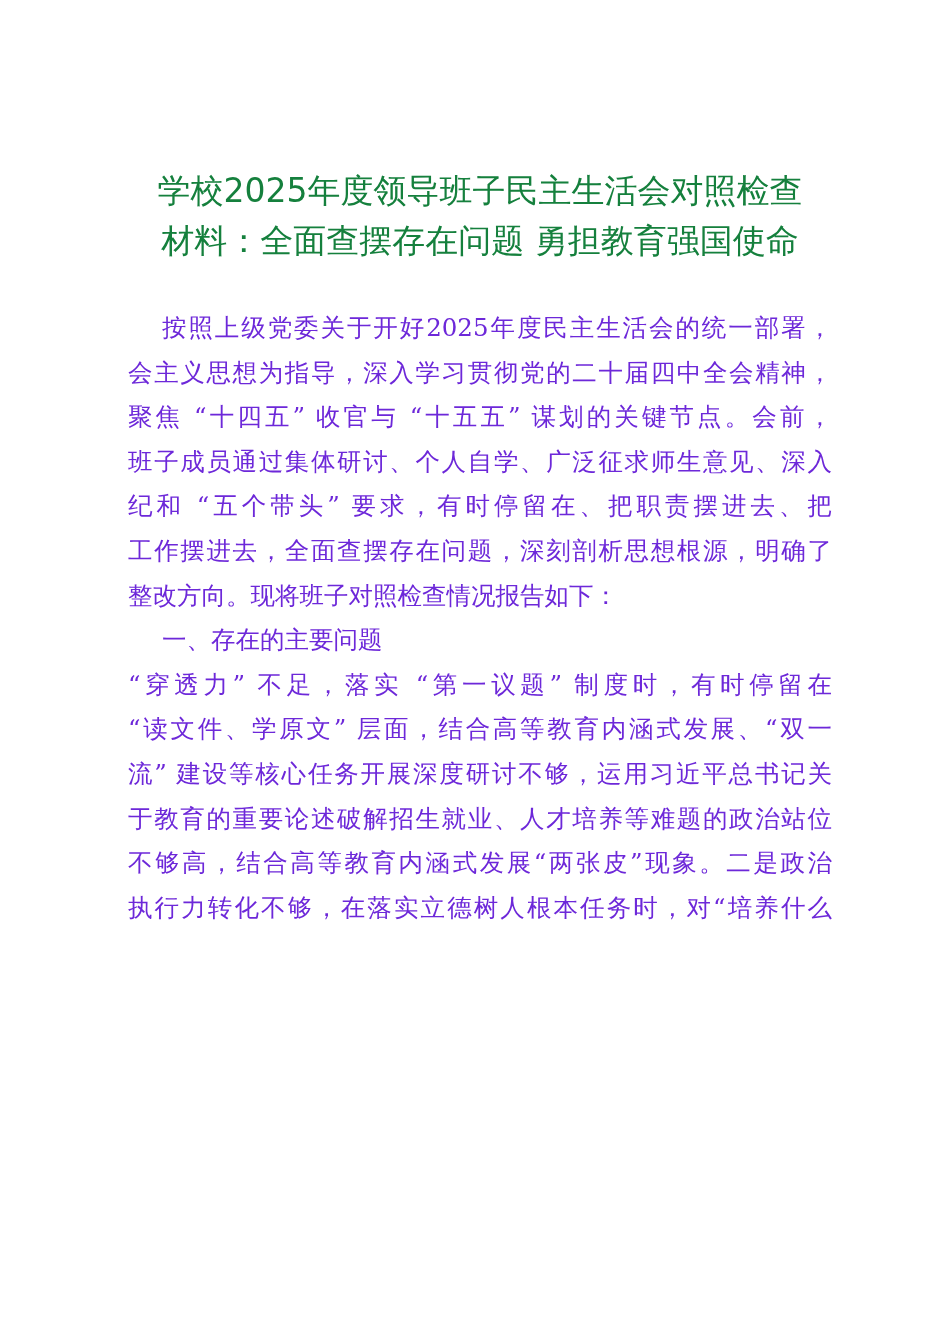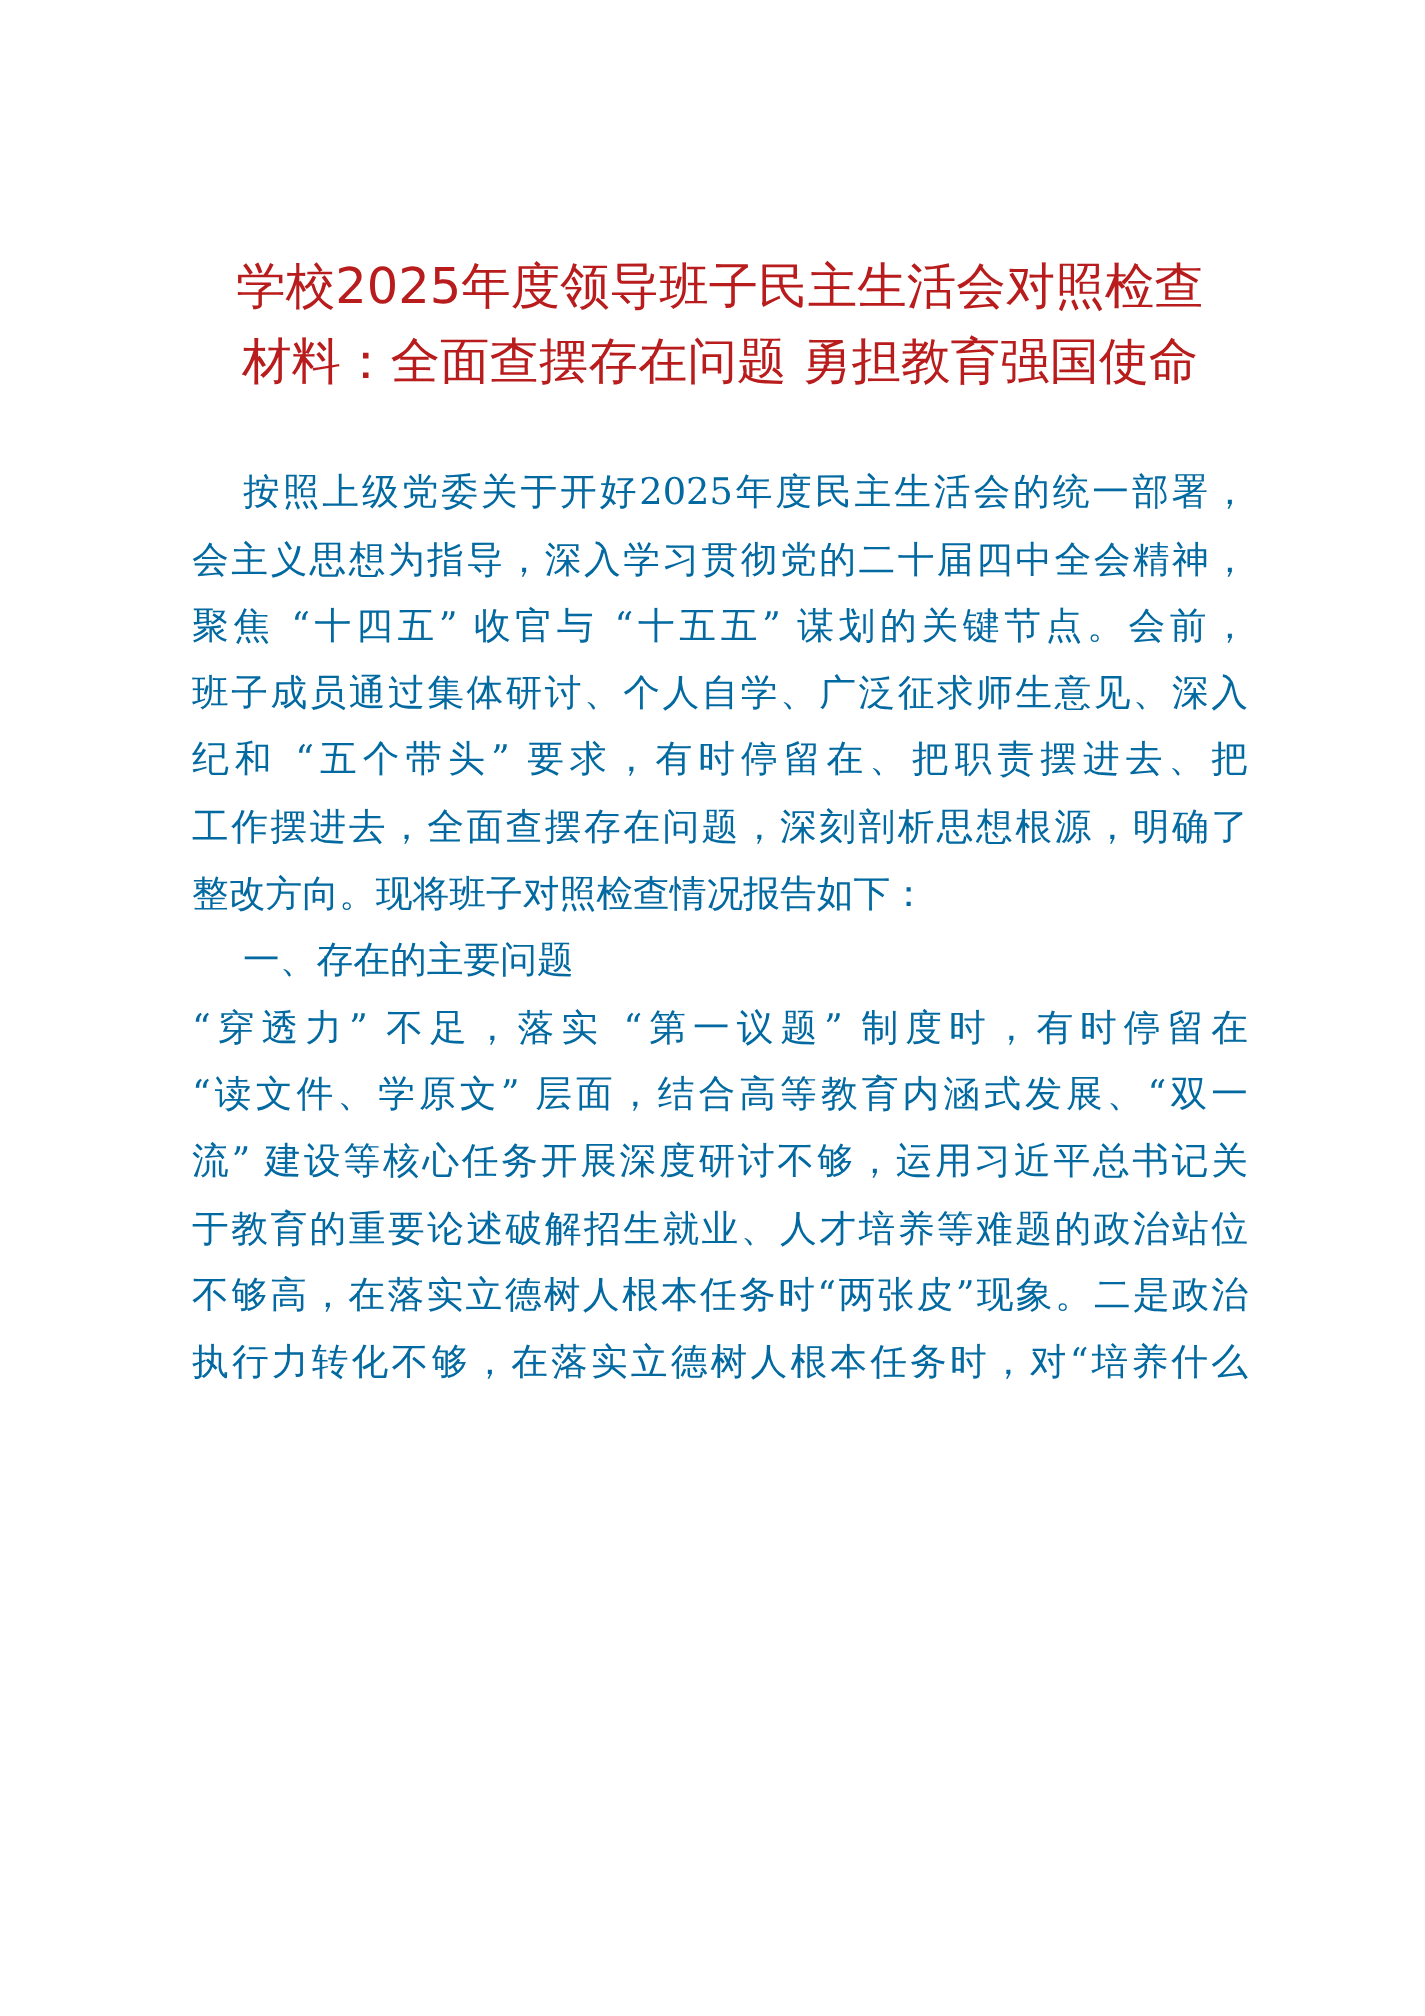--- a/index.html
+++ b/index.html
@@ -25,37 +25,37 @@
     .title {
       position: absolute;
       left: 120px;
       top: 166px;
       width: 720px;
       text-align: center;
       font-family: "DejaVu Sans", "Liberation Sans", sans-serif;
       font-size: 33px;
       line-height: 50px;
       letter-spacing: 0px;
-      color: #b91c1c;
+      color: #15803d;
       margin: 0;
       font-weight: normal;
     }
     .title .line {
       display: block;
       white-space: nowrap;
     }
     .body {
       position: absolute;
       left: 128px;
       top: 306px;
       width: 704px;
       font-family: "DejaVu Serif", "Liberation Serif", serif;
       font-size: 24.5px;
       line-height: 44.6px;
-      color: #0369a1;
+      color: #6d28d9;
     }
     .body .line {
       display: block;
       white-space: nowrap;
       text-align: justify;
       text-align-last: justify;
       height: 44.6px;
     }
     .body .line.last {
       text-align-last: left;
@@ -92,18 +92,18 @@
     <div>
       <span class="line indent heading">一、存在的主要问题</span>
     </div>
 
 
     <div>
       <span class="line">“穿透力” 不足，落实 “第一议题” 制度时，有时停留在</span>
       <span class="line">“读文件、学原文” 层面，结合高等教育内涵式发展、“双一</span>
       <span class="line">流” 建设等核心任务开展深度研讨不够，运用习近平总书记关</span>
       <span class="line">于教育的重要论述破解招生就业、人才培养等难题的政治站位</span>
-      <span class="line">不够高，在落实立德树人根本任务时“两张皮”现象。二是政治</span>
+      <span class="line">不够高，结合高等教育内涵式发展“两张皮”现象。二是政治</span>
       <span class="line">执行力转化不够，在落实立德树人根本任务时，对“培养什么</span>
     </div>
 
   </div>
 </div>
 
 </body></html>

